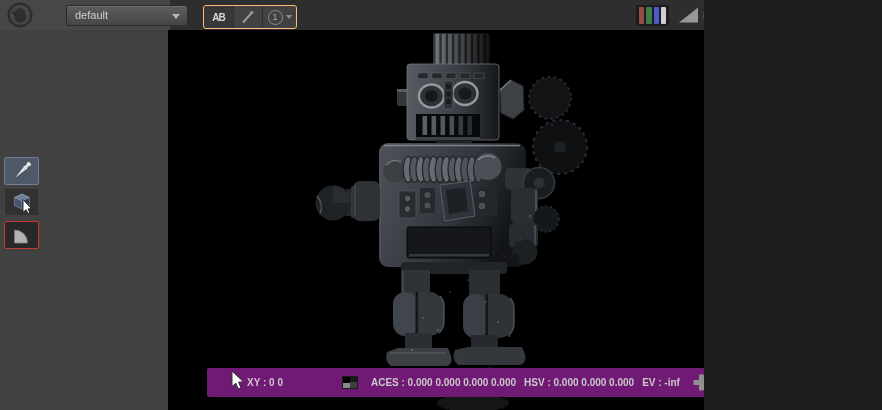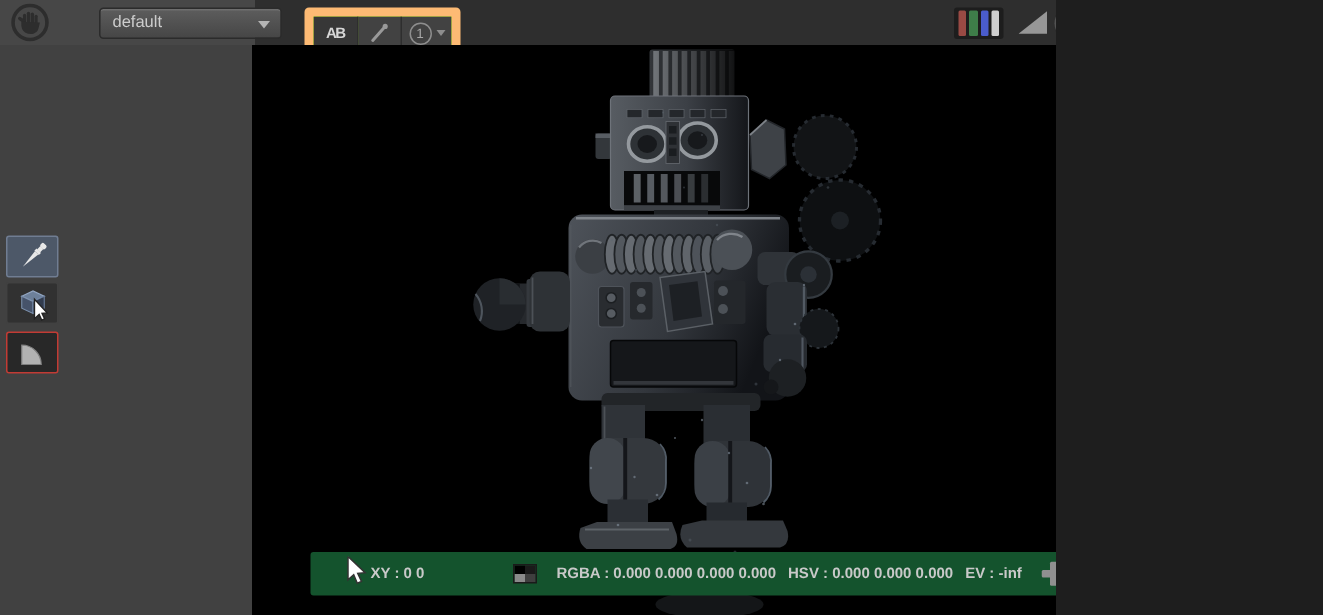--- a/index.html
+++ b/index.html
@@ -14,21 +14,21 @@
       color:#cdcdcd;font-size:11px;line-height:19px;padding:0 18px 0 8px;
       white-space:nowrap;overflow:hidden;box-shadow:inset 0 1px 0 #6e6e6e;}
   .caret{position:absolute;right:7px;top:8px;width:0;height:0;
          border-left:4px solid transparent;border-right:4px solid transparent;
          border-top:5px solid #b5b5b5;}
   #dd-preset{left:66px;width:122px;}
   #dd-channel{left:300px;width:177px;}
   #dd-colorspace{left:484px;width:145px;}
   #hand{position:absolute;left:7px;top:2px;width:26px;height:26px;}
   #ab-group{position:absolute;left:203px;top:5px;height:22px;display:flex;
-            border:6px solid #fdba74;border-radius:3px;overflow:hidden;background:#84cc16;}
+            border:1px solid #fdba74;border-radius:3px;overflow:hidden;background:#84cc16;}
   .seg{height:22px;display:flex;align-items:center;justify-content:center;
        border-right:1px solid #2e2e2e;box-sizing:border-box;}
   #btn-ab{width:30px;background:#373737;color:#d6d6d6;font-size:10px;font-weight:bold;letter-spacing:-1px;}
   #btn-brush{width:29px;background:#424242;}
   #btn-version{width:33px;background:#424242;border-right:none;color:#9b9b9b;font-size:9px;gap:3px;}
   #btn-version .num{width:13px;height:13px;border:1px solid #8e8e8e;border-radius:50%;
                     line-height:13px;text-align:center;font-size:9px;color:#a8a8a8;}
   #btn-version .vcaret{width:0;height:0;border-left:3.5px solid transparent;
                        border-right:3.5px solid transparent;border-top:4.5px solid #8e8e8e;}
   #chanbars{position:absolute;left:636px;top:5px;width:33px;height:21px;background:#1d1d1d;
@@ -48,21 +48,21 @@
   #right-panel{position:absolute;left:714px;top:30px;width:168px;height:380px;background:#3f3f3f;}
   .toolbtn{position:absolute;left:4px;width:35px;height:28px;box-sizing:border-box;
            border-radius:2px;display:flex;align-items:center;justify-content:center;}
   #tool-picker{top:127px;background:#4d5868;border:1px solid #707d92;}
   #tool-select3d{top:158px;background:#313131;border:1px solid #414141;}
   #tool-roi{top:191px;background:#282828;border:1.5px solid #c23b34;}
   
   #viewport{position:absolute;left:168px;top:30px;width:546px;height:380px;background:#000;overflow:hidden;}
   
   #statusbar{position:absolute;left:207px;top:368px;width:542px;height:29px;
-             background:#14532d;border-radius:2px;display:flex;align-items:center;
+             background:#701a75;border-radius:2px;display:flex;align-items:center;
              color:#c9c9c9;font-size:10px;font-weight:bold;white-space:nowrap;z-index:5;
              padding:0 10px;box-sizing:border-box;}
   #sb-cursor{position:absolute;left:24px;top:3px;}
   #sb-xy{margin-left:30px;}
   #sb-swatch{margin-left:60px;width:14px;height:11px;
              background:conic-gradient(#1a1a1a 0 25%,#3f3f3f 0 50%,#8a8a8a 0 75%,#000 0);
              outline:1px solid #1a1a1a;}
   #sb-rgba{margin-left:14px;}
   #sb-hsv{margin-left:8px;}
   #sb-ev{margin-left:8px;}
@@ -353,21 +353,21 @@
       </g>
     </svg>
   </div>
 
   <div id="statusbar">
     <svg id="sb-cursor" width="14" height="21" viewBox="0 0 14 21">
       <polygon points="1,0 1,15.5 4.8,12.2 7.2,17.8 10,16.6 7.5,11.2 12.4,10.8" fill="#fff" stroke="#333" stroke-width="1"></polygon>
     </svg>
     <span id="sb-xy">XY : 0 0</span>
     <span id="sb-swatch"></span>
-    <span id="sb-rgba">RGBA : 0.000 0.000 0.000 0.000</span>
+    <span id="sb-rgba">ACES : 0.000 0.000 0.000 0.000</span>
     <span id="sb-hsv">HSV : 0.000 0.000 0.000</span>
     <span id="sb-ev">EV : -inf</span>
     <svg id="sb-plus" width="19" height="19" viewBox="0 0 19 19">
       <rect x="7" y="1.5" width="5" height="16" rx="1" fill="#909090"></rect>
       <rect x="1.5" y="7" width="16" height="5" rx="1" fill="#909090"></rect>
     </svg>
   </div>
 
 </div>
 

